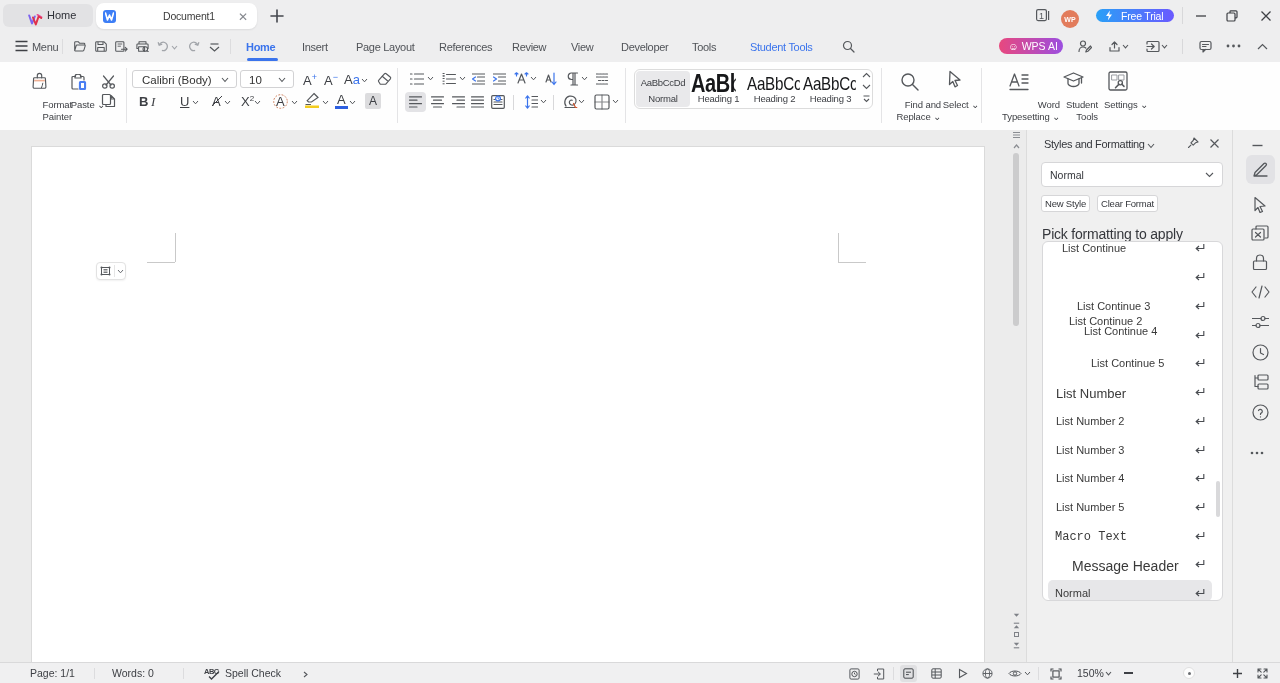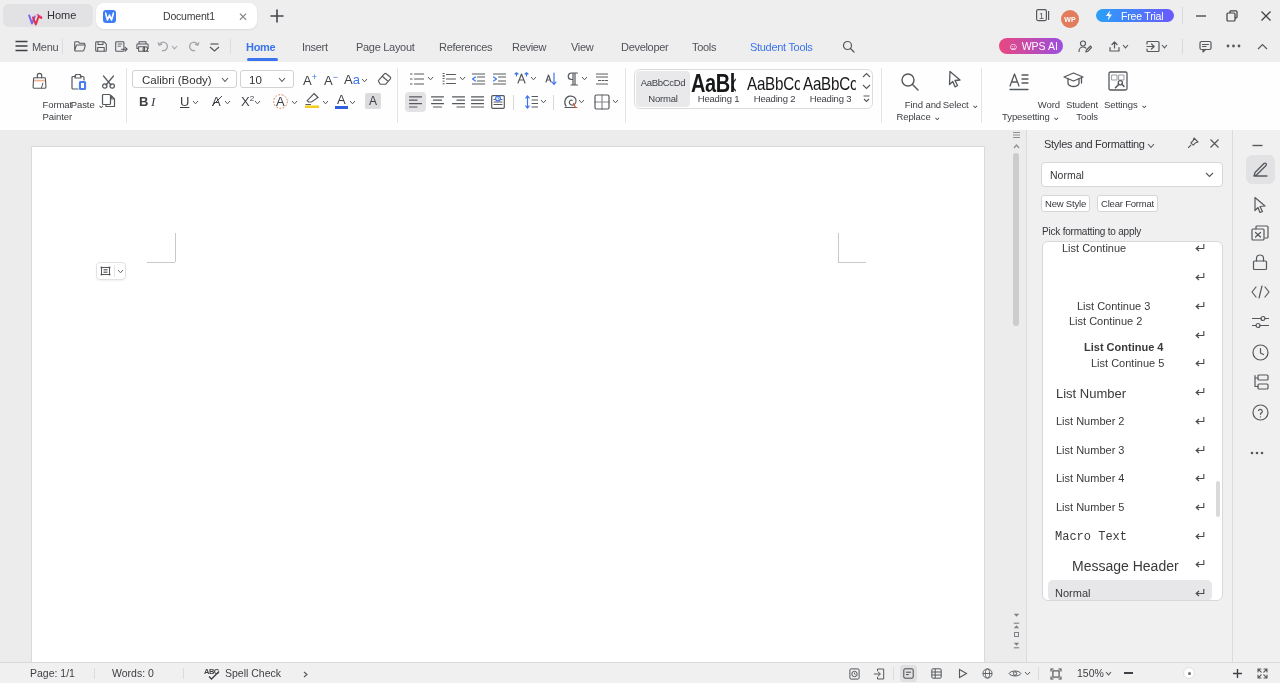--- a/index.html
+++ b/index.html
@@ -463,35 +463,35 @@
   <svg class="abs" style="left:182px;top:8px" width="11" height="11" viewBox="0 0 11 11">
       <path d="M1.5 1.5 L9.5 9.5 M9.5 1.5 L1.5 9.5" stroke="#55585c" stroke-width="1.2"></path>
     </svg>
   <div class="abs" style="left:14px;top:32px;width:182px;height:25px;background:#fff;border:1px solid #d6d6d8;border-radius:4px"></div>
   <div class="abs" style="left:23px;top:39px;font-size:10.5px;color:#35373c">Normal</div>
   <svg class="abs" style="left:178px;top:42px" width="9" height="6" viewBox="0 0 9 6">
       <path d="M1 1 L4.5 4.5 L8 1" stroke="#55585c" fill="none" stroke-width="1.1"></path>
     </svg>
   <div class="abs" style="left:14px;top:65px;width:49px;height:17px;background:#fff;border:1px solid #d6d6d8;border-radius:3px;font-size:9.5px;color:#35373c;text-align:center;line-height:15px;white-space:nowrap;letter-spacing:-0.2px">New Style</div>
   <div class="abs" style="left:70px;top:65px;width:61px;height:17px;background:#fff;border:1px solid #d6d6d8;border-radius:3px;font-size:9.5px;color:#35373c;text-align:center;line-height:15px;white-space:nowrap;letter-spacing:-0.2px">Clear Format</div>
-  <div class="abs" style="left:15px;top:96px;font-size:10px;color:#35373c;letter-spacing:-0.2px">Pick formatting to apply</div>
+  <div class="abs" style="left:15px;top:96px;font-size:14px;color:#35373c;letter-spacing:-0.2px">Pick formatting to apply</div>
   <div class="abs" style="left:15px;top:111px;width:181px;height:360px;background:#fff;border:1px solid #d8d8da;border-radius:6px;overflow:hidden" id="listbox">
       <div class="abs" style="left:19px;top:0.40000000000000036px;font-size:11px;color:#3a3a3a;">List Continue</div>
       <svg class="abs" style="left:152px;top:1.4000000000000004px" width="10" height="10" viewBox="0 0 10 10">
         <path d="M8.8 1 V5.5 H1.8 M4 3 L1.2 5.5 L4 8" stroke="#4a4d52" fill="none" stroke-width="1.15"></path>
       </svg>
       <div class="abs" style="left:26px;top:29.130000000000003px;font-size:11px;color:#3a3a3a;margin-top:44px;">List Continue 2</div>
       <svg class="abs" style="left:152px;top:30.130000000000003px" width="10" height="10" viewBox="0 0 10 10">
         <path d="M8.8 1 V5.5 H1.8 M4 3 L1.2 5.5 L4 8" stroke="#4a4d52" fill="none" stroke-width="1.15"></path>
       </svg>
       <div class="abs" style="left:34px;top:57.86px;font-size:11px;color:#3a3a3a;">List Continue 3</div>
       <svg class="abs" style="left:152px;top:58.86px" width="10" height="10" viewBox="0 0 10 10">
         <path d="M8.8 1 V5.5 H1.8 M4 3 L1.2 5.5 L4 8" stroke="#4a4d52" fill="none" stroke-width="1.15"></path>
       </svg>
-      <div class="abs" style="left:41px;top:99px;font-size:11px;color:#3a3a3a;font-weight:bold;">List Continue 4</div>
+      <div class="abs" style="left:41px;top:83px;font-size:11px;color:#3a3a3a;">List Continue 4</div>
       <svg class="abs" style="left:152px;top:87.59px" width="10" height="10" viewBox="0 0 10 10">
         <path d="M8.8 1 V5.5 H1.8 M4 3 L1.2 5.5 L4 8" stroke="#4a4d52" fill="none" stroke-width="1.15"></path>
       </svg>
       <div class="abs" style="left:48px;top:115.32000000000001px;font-size:11px;color:#3a3a3a;">List Continue 5</div>
       <svg class="abs" style="left:152px;top:116.32000000000001px" width="10" height="10" viewBox="0 0 10 10">
         <path d="M8.8 1 V5.5 H1.8 M4 3 L1.2 5.5 L4 8" stroke="#4a4d52" fill="none" stroke-width="1.15"></path>
       </svg>
       <div class="abs" style="left:13px;top:144.05px;font-size:13px;color:#3a3a3a;">List Number</div>
       <svg class="abs" style="left:152px;top:145.05px" width="10" height="10" viewBox="0 0 10 10">
         <path d="M8.8 1 V5.5 H1.8 M4 3 L1.2 5.5 L4 8" stroke="#4a4d52" fill="none" stroke-width="1.15"></path>

